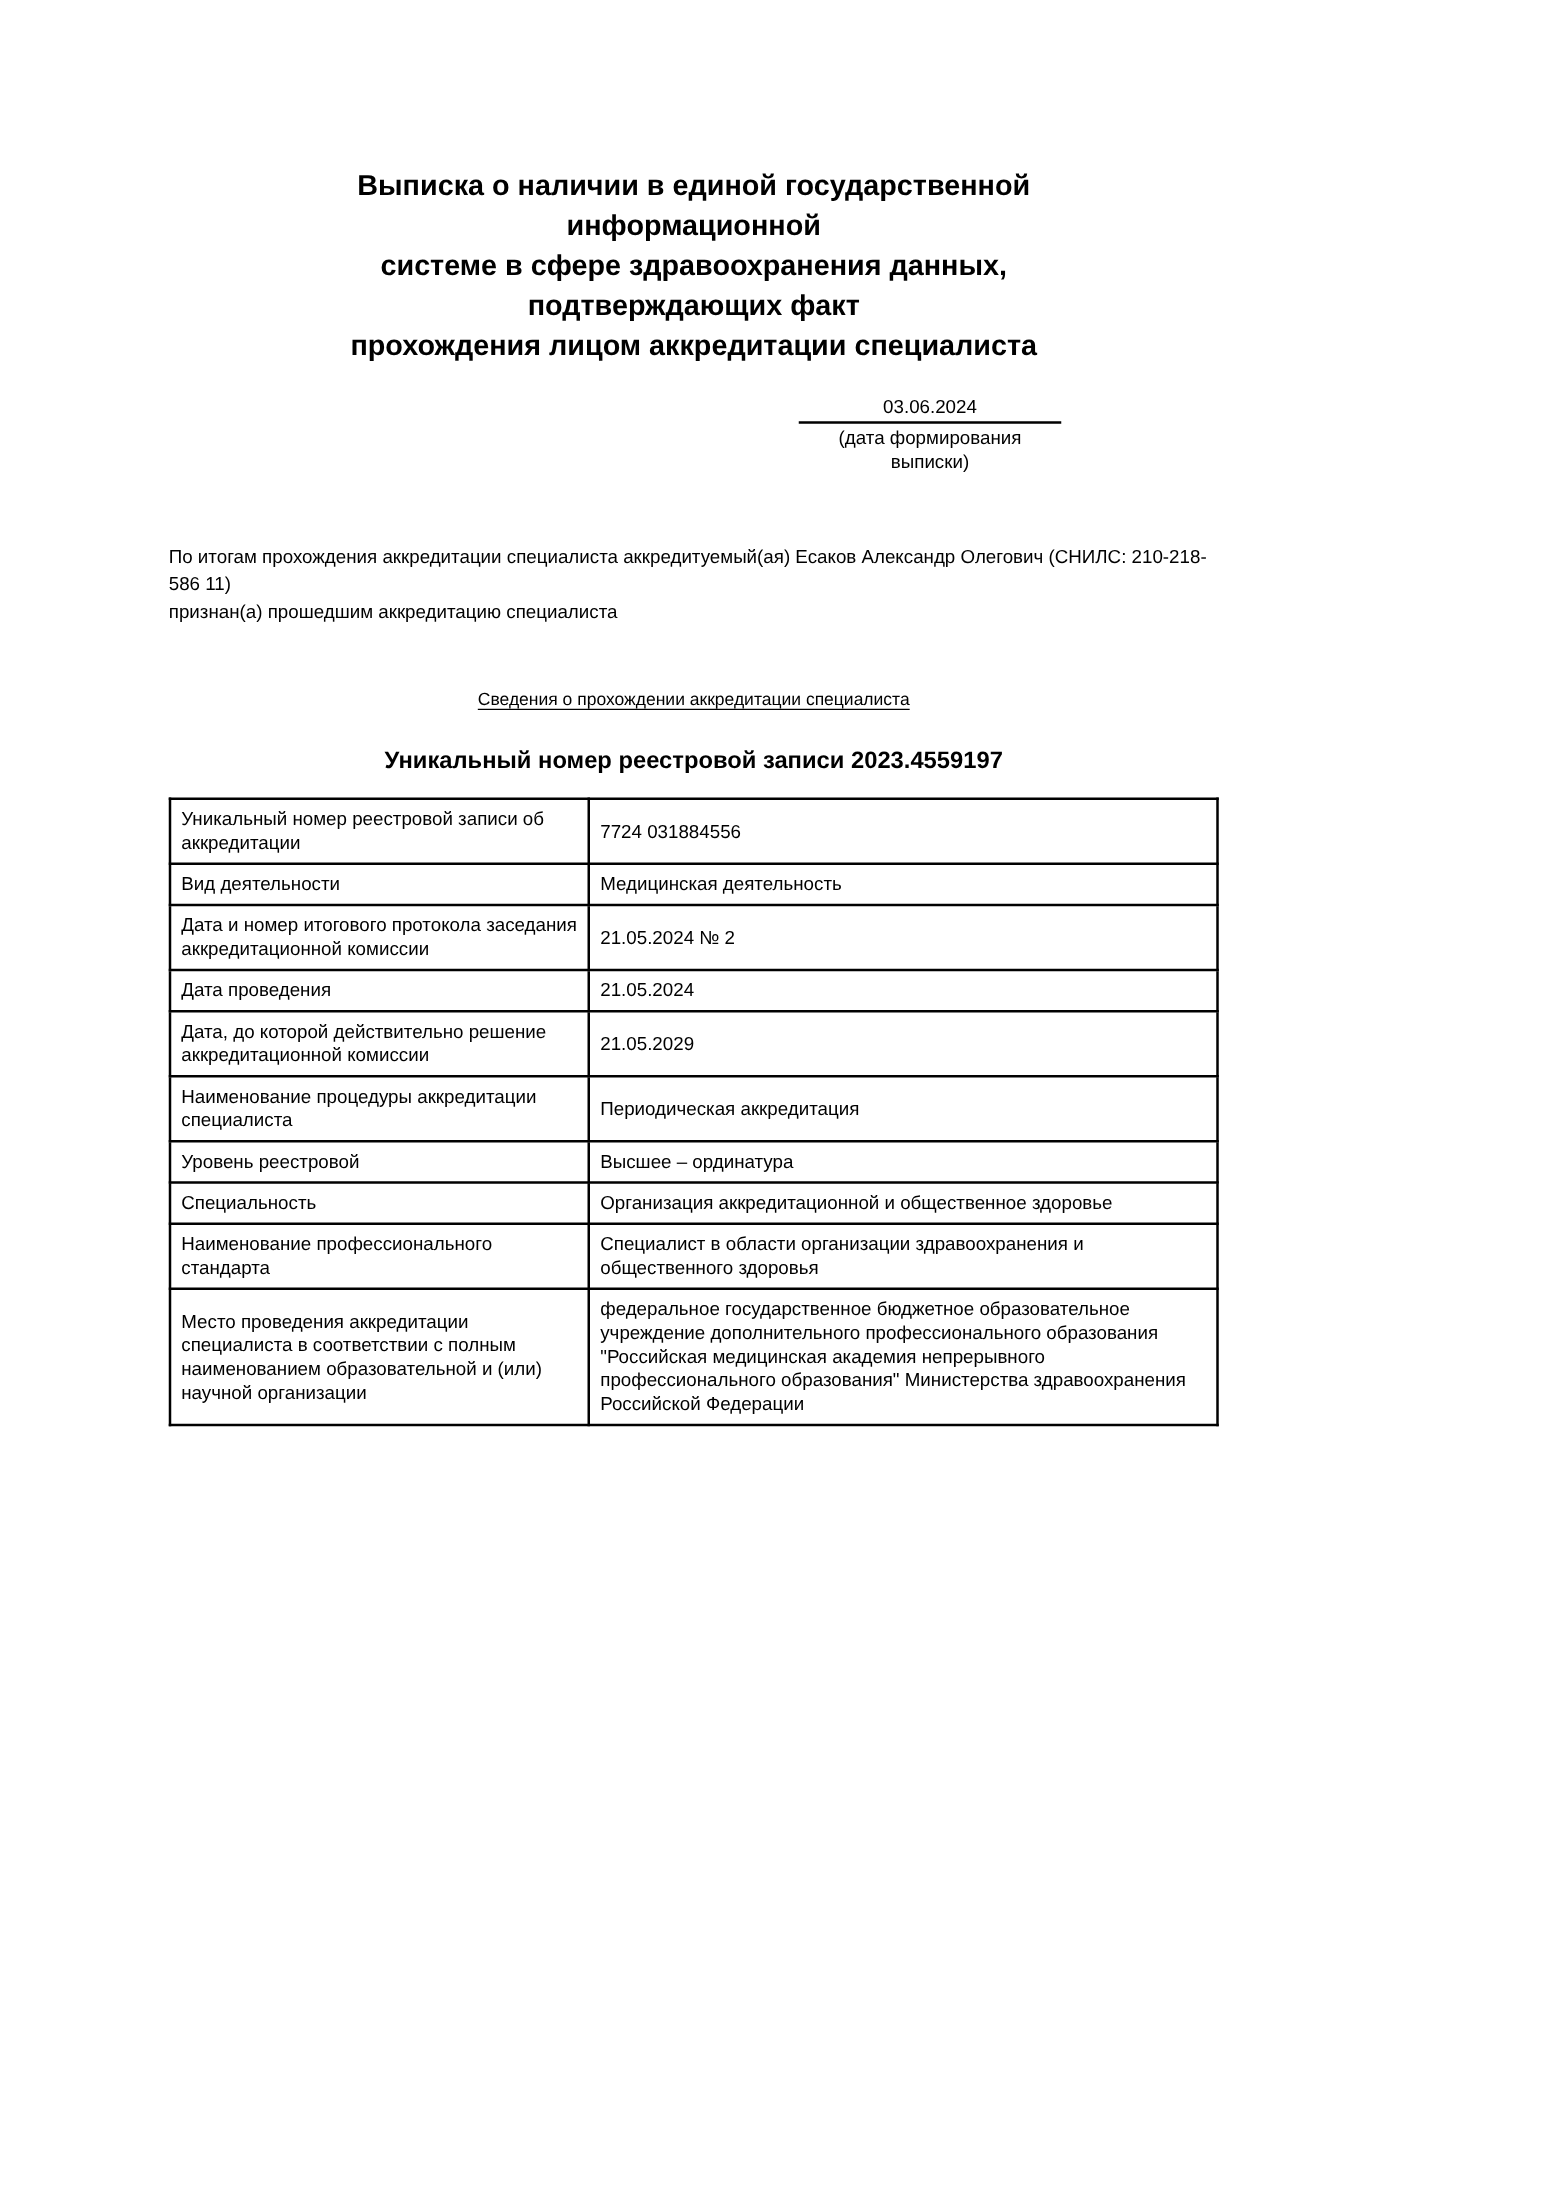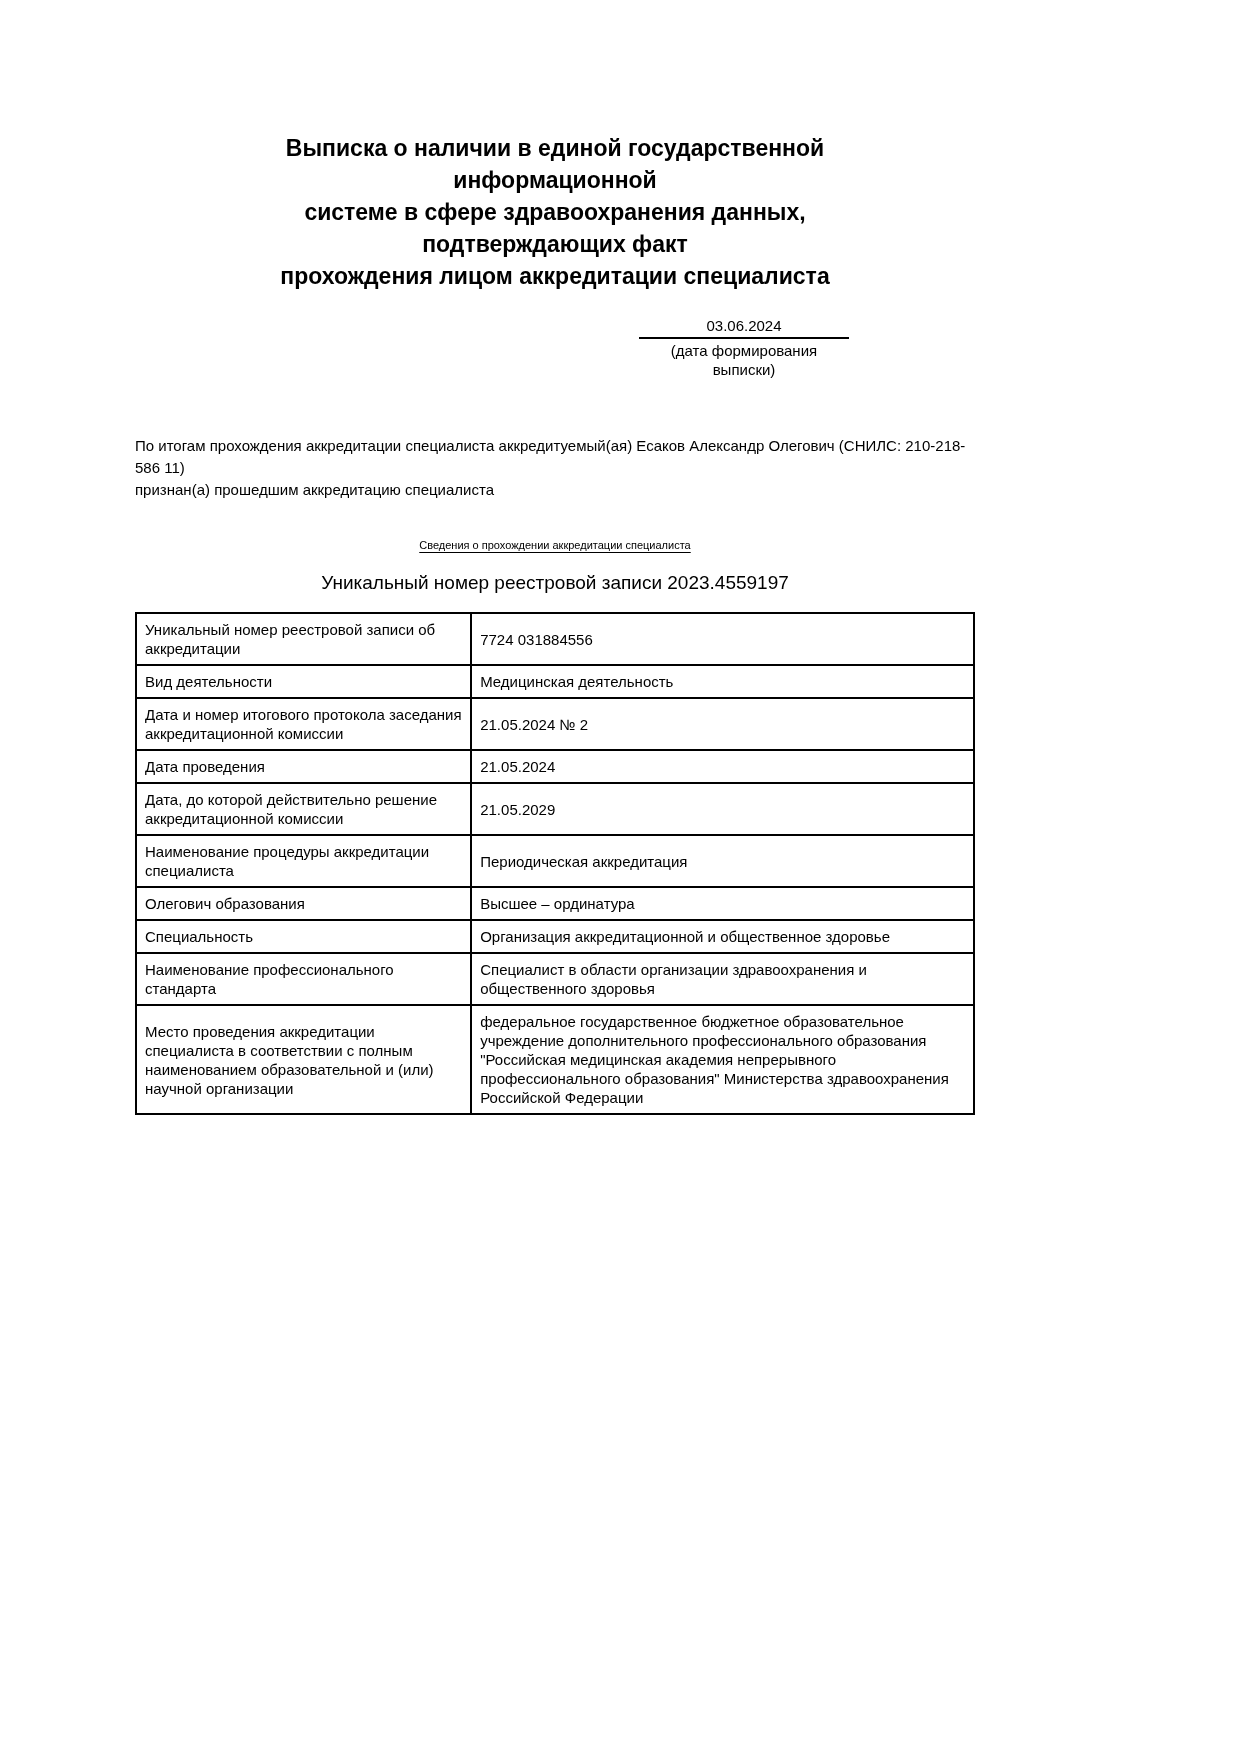--- a/index.html
+++ b/index.html
@@ -44,31 +44,31 @@
   .date-caption {
     padding-top: 2px;
   }
   .intro {
     margin: 56px 0 0 0;
     font-size: 15px;
     line-height: 22px;
     text-align: left;
   }
   .section-heading {
-    margin-top: 34px;
-    font-size: 11px;
+    margin-top: 48px;
+    font-size: 14px;
     line-height: 20px;
     text-align: center;
     text-decoration: underline;
     text-underline-offset: 3px;
   }
   .registry-heading {
-    margin-top: 16px;
+    margin-top: 28px;
     font-size: 19px;
-    font-weight: normal;
+    font-weight: bold;
     line-height: 24px;
     text-align: center;
   }
   table.acc-table {
     margin-top: 17px;
     width: 100%;
     border-collapse: collapse;
     font-size: 15px;
     line-height: 19px;
   }
@@ -126,21 +126,21 @@
       </tr>
       <tr>
         <td class="label-cell">Дата, до которой действительно решение аккредитационной комиссии</td>
         <td class="value-cell">21.05.2029</td>
       </tr>
       <tr>
         <td class="label-cell">Наименование процедуры аккредитации специалиста</td>
         <td class="value-cell">Периодическая аккредитация</td>
       </tr>
       <tr>
-        <td class="label-cell">Олегович образования</td>
+        <td class="label-cell">Уровень реестровой</td>
         <td class="value-cell">Высшее – ординатура</td>
       </tr>
       <tr>
         <td class="label-cell">Специальность</td>
         <td class="value-cell">Организация аккредитационной и общественное здоровье</td>
       </tr>
       <tr>
         <td class="label-cell">Наименование профессионального стандарта</td>
         <td class="value-cell">Специалист в области организации здравоохранения и общественного здоровья</td>
       </tr>

